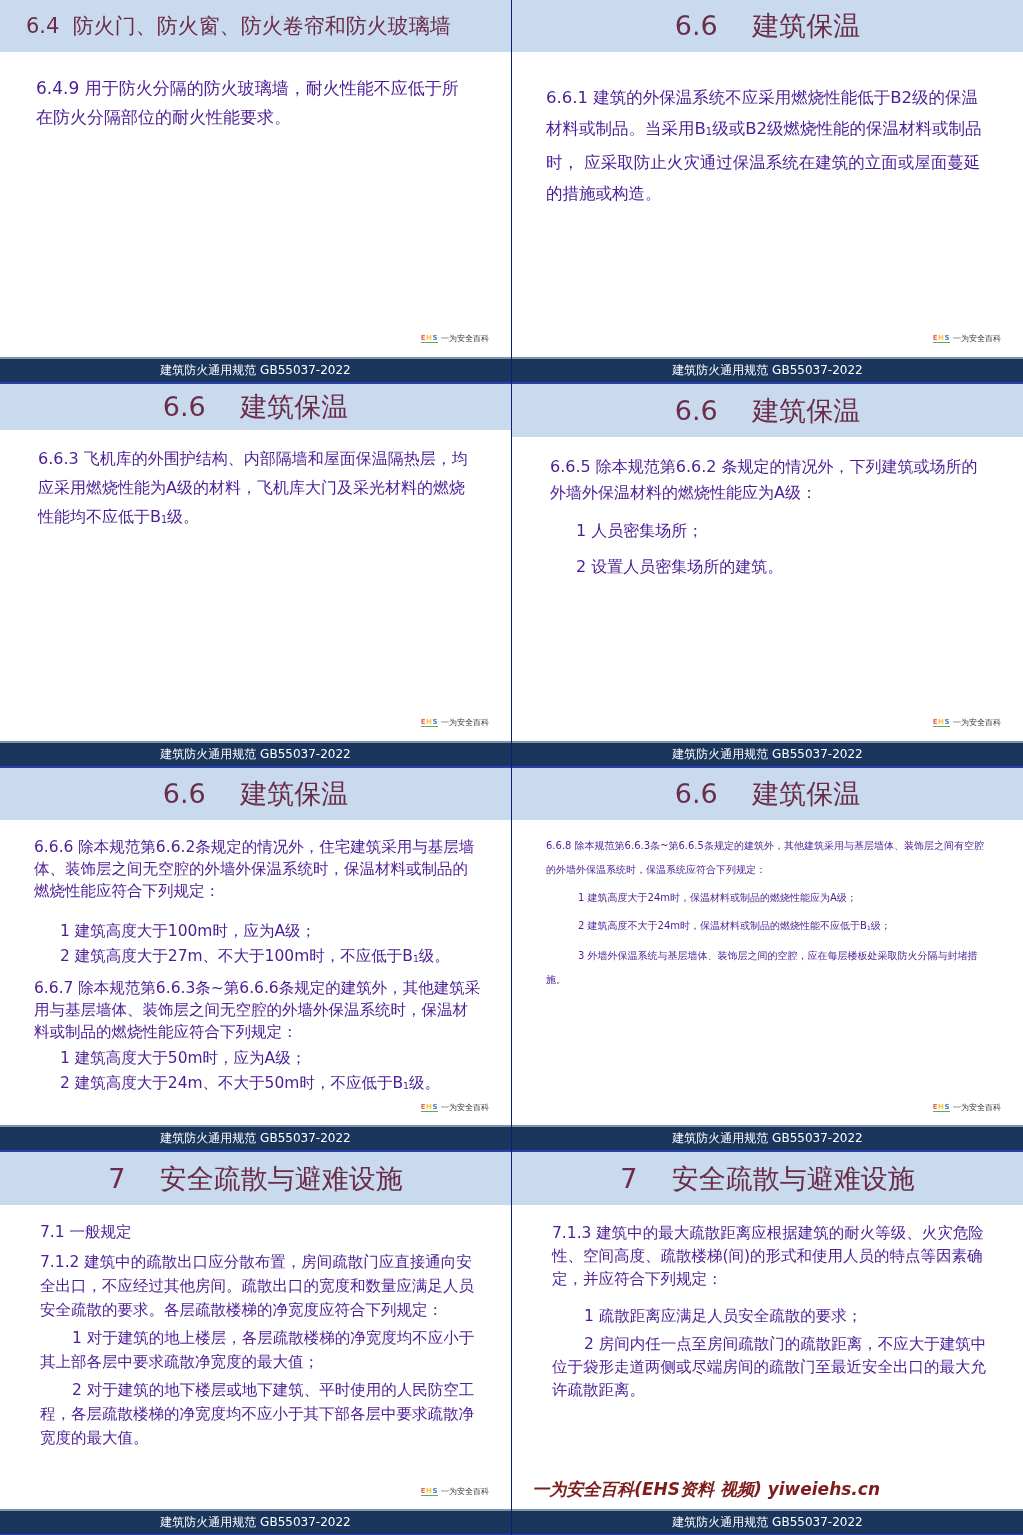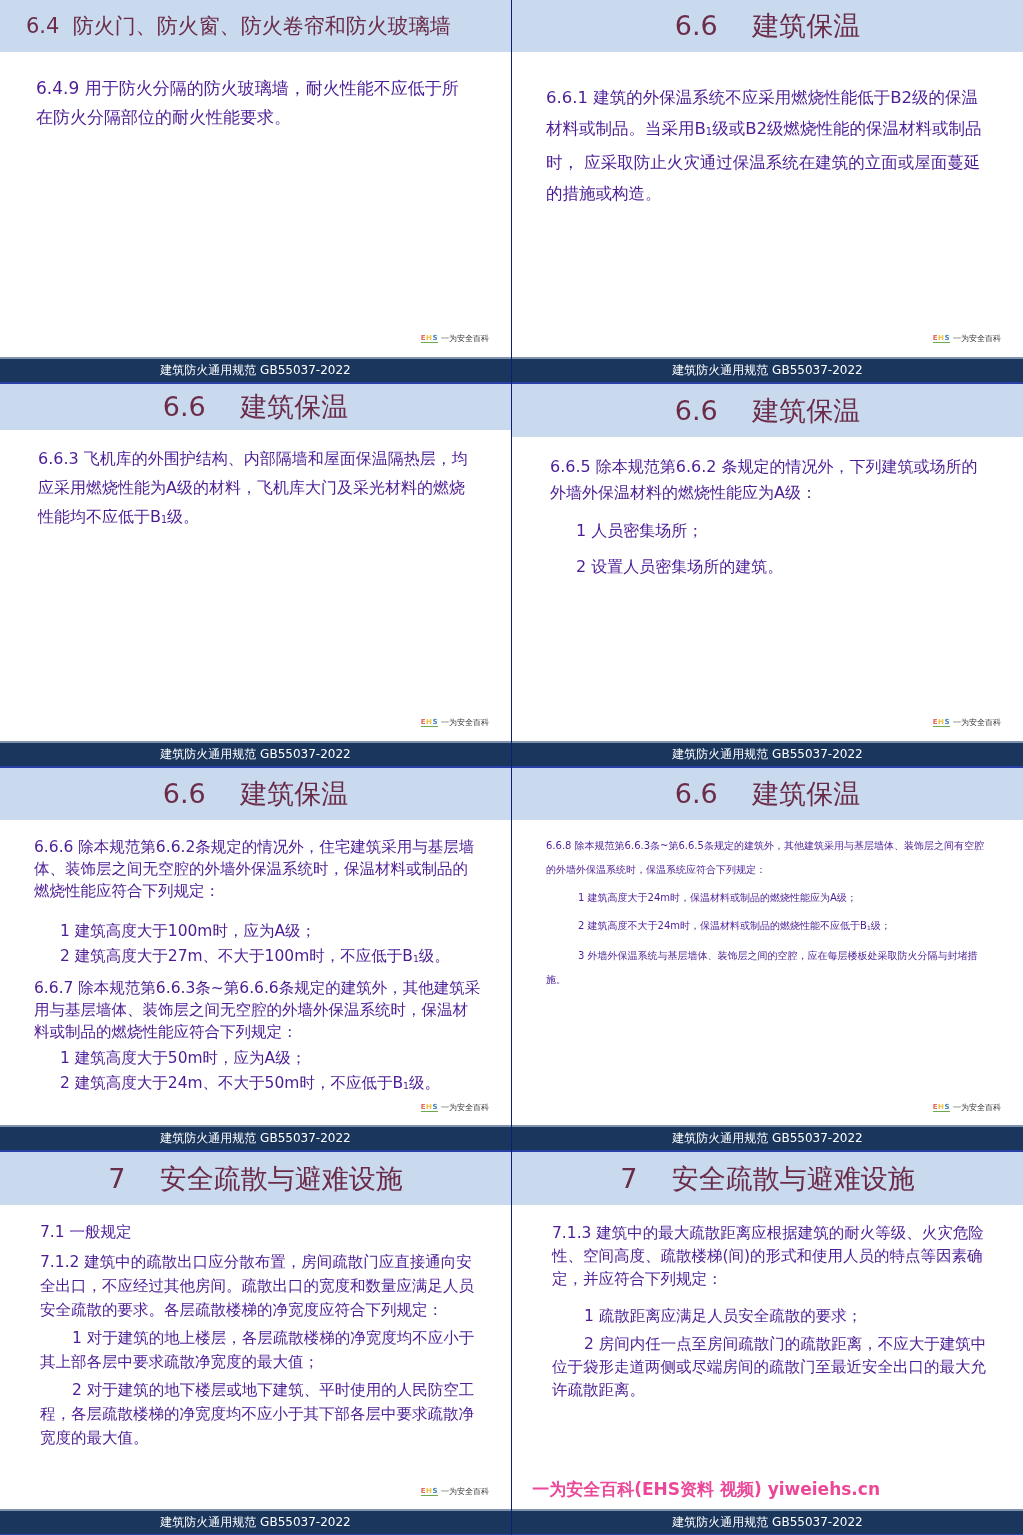--- a/index.html
+++ b/index.html
@@ -14,22 +14,22 @@
          display:flex; align-items:center; justify-content:center; font-size:27px; white-space:pre; }
   .hdr.leftalign { justify-content:flex-start; padding-left:26px; box-sizing:border-box; font-size:21px; }
   .body { position:absolute; left:0; width:100%; color:#4c1d95; box-sizing:border-box; }
   .body p { margin:0; }
   .ftr { position:absolute; left:0; bottom:0; width:100%; height:27px; background:#1b365d;
          border-top:2px solid #7f93ad; border-bottom:2px solid #2a3fa8; box-sizing:border-box;
          color:#ffffff; font-size:12px; display:flex; align-items:center; justify-content:center; }
   .logo { position:absolute; right:22px; font-size:8px; color:#333; display:flex; align-items:center; gap:3px; }
   .logo .ehs { font-weight:bold; font-size:7px; letter-spacing:0.5px; border-bottom:1px solid #6aa84f; }
   .logo .ehs .e { color:#e06666; } .logo .ehs .h { color:#f1c232; } .logo .ehs .s { color:#3d85c6; }
-  .watermark { position:absolute; right:22px; top:1478px; color:#ec4899; font-size:17px; font-weight:bold;
-               z-index:6; white-space:nowrap; }
+  .watermark { position:absolute; right:22px; top:1478px; color:#7f1d1d; font-size:17px; font-weight:bold;
+               font-style:italic; z-index:6; white-space:nowrap; }
   sub { font-size:60%; vertical-align:-1px; }
   .ind { padding-left:26px; }
   .ind2 { text-indent:32px; }
 </style>
 </head>
 <body>
 
 <div class="grid">
 
   <div class="slide left" style="top:0;">

